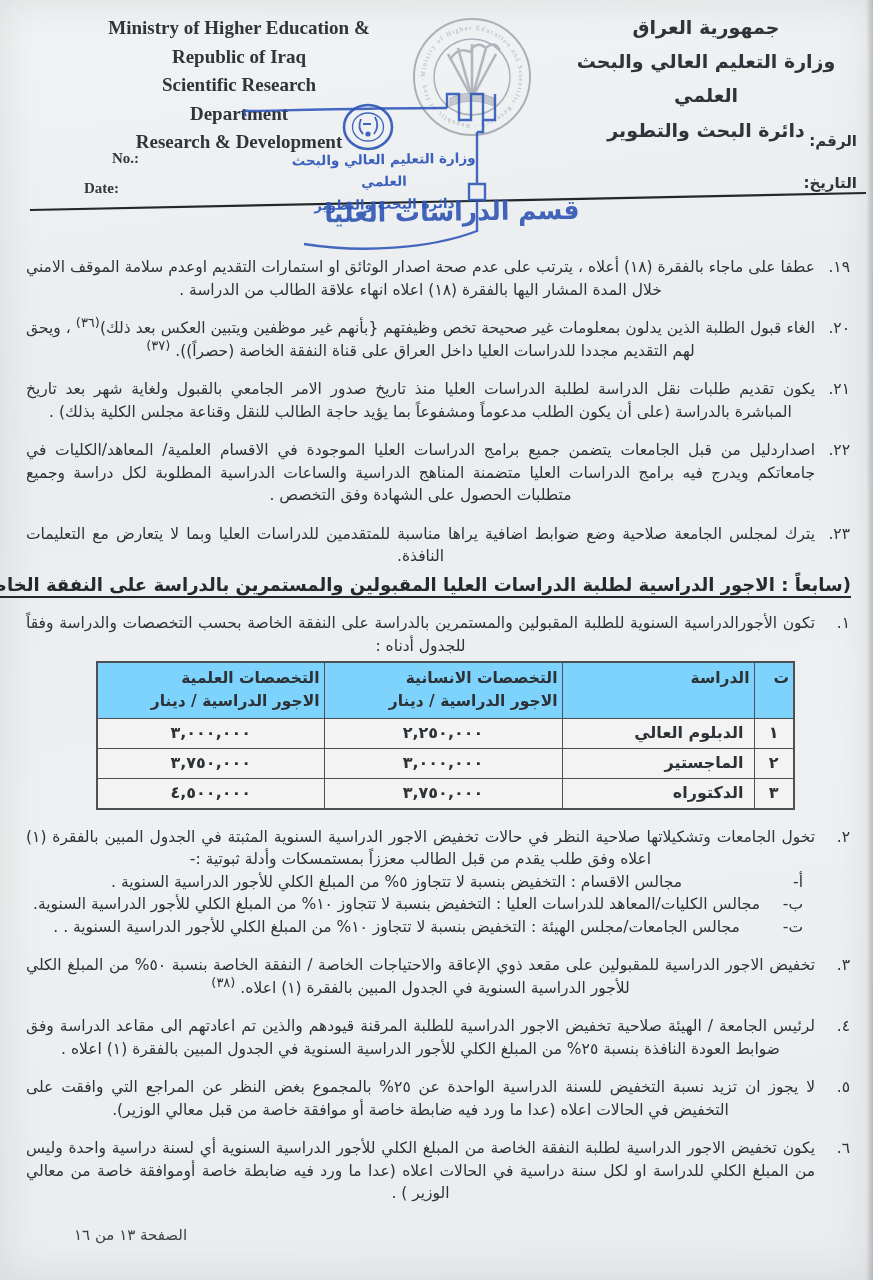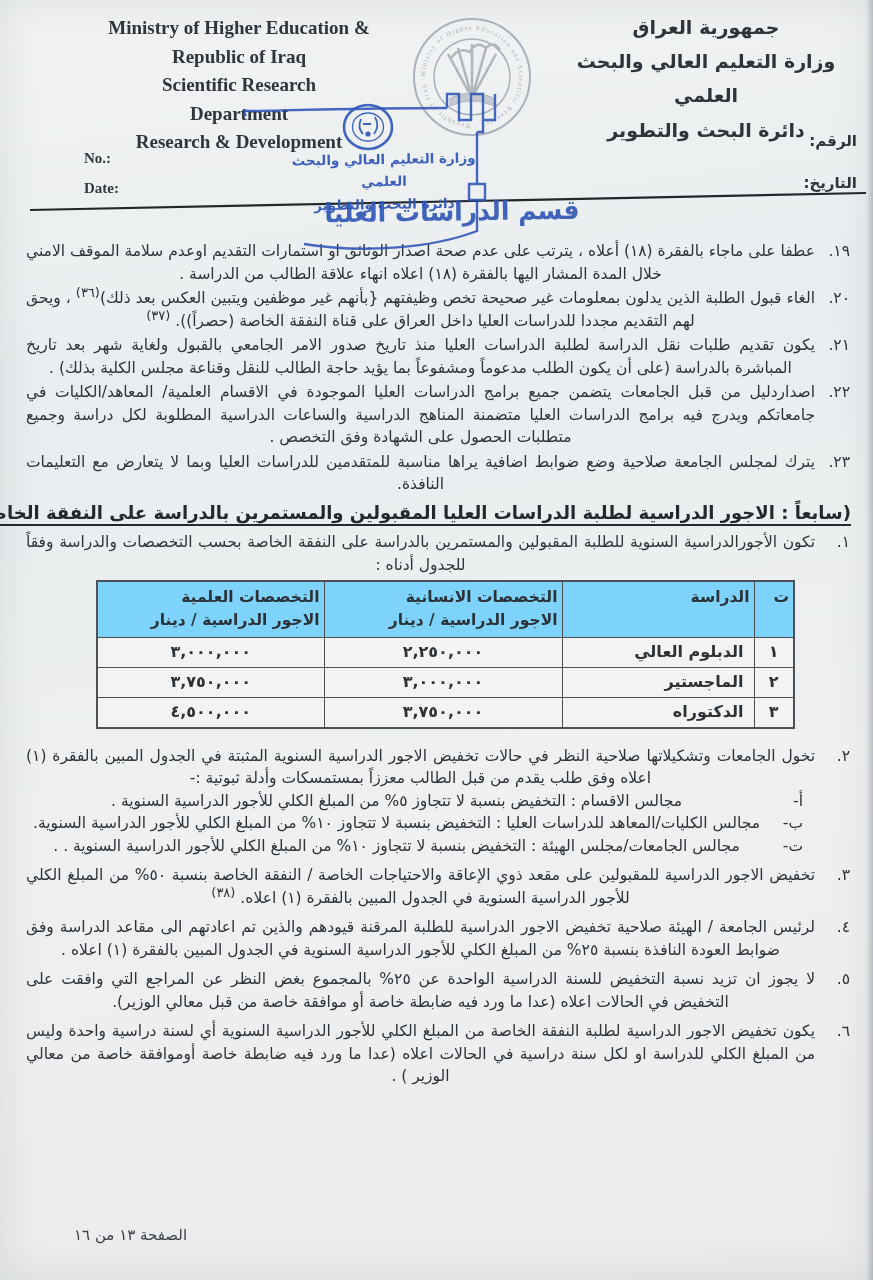--- a/index.html
+++ b/index.html
@@ -11,38 +11,38 @@
   }
   .page::after{content:'';position:absolute;right:0;top:0;bottom:0;width:7px;
     background:linear-gradient(to left,rgba(80,85,92,.28),rgba(80,85,92,0));pointer-events:none;}
   .overlay{position:absolute;left:0;top:0;z-index:2;pointer-events:none;}
   
   .lh-en{position:absolute;top:14px;left:58px;width:362px;text-align:center;z-index:1;
     font-family:"Liberation Serif",serif;font-weight:bold;font-size:19px;line-height:1.5;color:#30353b;}
   .lh-en span{display:block;}
   .field-no,.field-date{position:absolute;left:84px;font-family:"Liberation Serif",serif;
     font-weight:bold;font-size:15px;color:#33383e;z-index:1;}
-  .field-no{top:150px;} .field-date{top:180px;}
+  .field-no{top:150px;margin-left:28px;} .field-date{top:180px;}
   .lh-ar{position:absolute;top:10px;right:14px;width:306px;text-align:center;z-index:1;
     font-weight:bold;font-size:19px;line-height:1.8;color:#2f343a;}
   .lh-ar span{display:block;}
   .field-raqam,.field-tareekh{position:absolute;right:16px;font-weight:bold;font-size:15px;color:#2f343a;z-index:1;}
   .field-raqam{top:132px;} .field-tareekh{top:174px;}
   
   .rd-stamp{position:absolute;top:148px;left:291px;width:186px;text-align:center;z-index:3;
     color:#2d55b8;font-weight:bold;font-size:13.5px;line-height:1.65;transform:rotate(-1deg);opacity:.92;}
   .rd-stamp span{display:block;}
   .grad-stamp{position:absolute;top:197px;left:283px;width:338px;text-align:center;z-index:3;
     color:#2f55b5;font-weight:bold;font-size:25px;transform:rotate(-0.8deg) scaleY(1.06);opacity:.9;letter-spacing:1px;}
   
   .content{position:absolute;top:240px;left:26px;right:22px;z-index:1;
     font-size:15.5px;line-height:22.5px;text-align:justify;}
   .item{position:relative;padding-right:36px;margin:0 0 2px;}
   .item > .num{position:absolute;right:1px;top:0;}
-  .itext{text-align:justify;text-align-last:center;}
+  .itext{text-align:justify;text-align-last:center;margin-top:16px;}
   .sub{position:relative;padding-right:48px;margin:0;}
   .sub > .slabel{position:absolute;right:12px;top:0;}
   .stext{text-align:justify;text-align-last:center;}
   sup{font-size:13px;line-height:0;}
   #list2-rest .item{margin-bottom:7px;}
   .sec-head{margin:6px 0 7px;font-weight:bold;font-size:18px;white-space:nowrap;
     text-decoration:underline;text-underline-offset:5px;text-decoration-thickness:1.8px;color:#24292e;}
   
   table{border-collapse:collapse;width:697px;margin:4px 56px 16px auto;table-layout:fixed;
     border:2px solid #4d5156;font-size:16px;font-weight:bold;color:#2d3237;background:#f2f3f2;}

